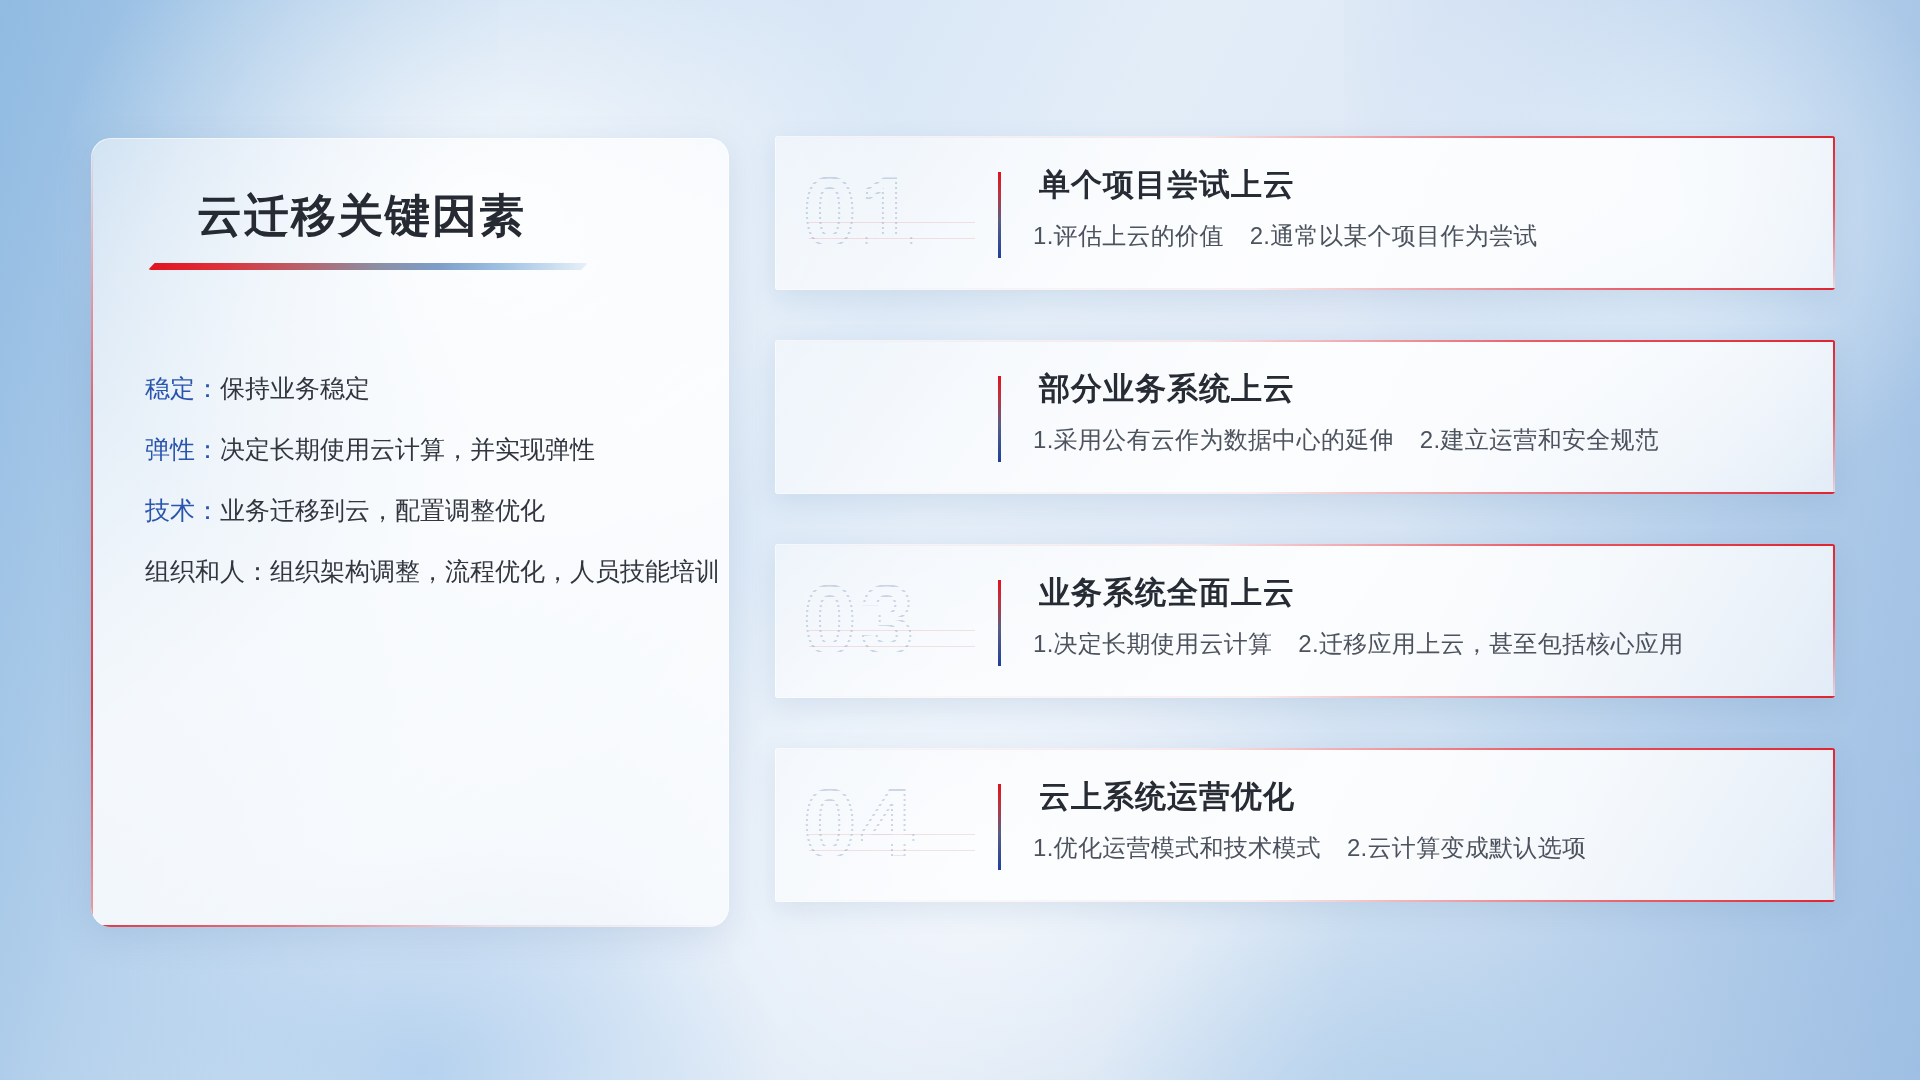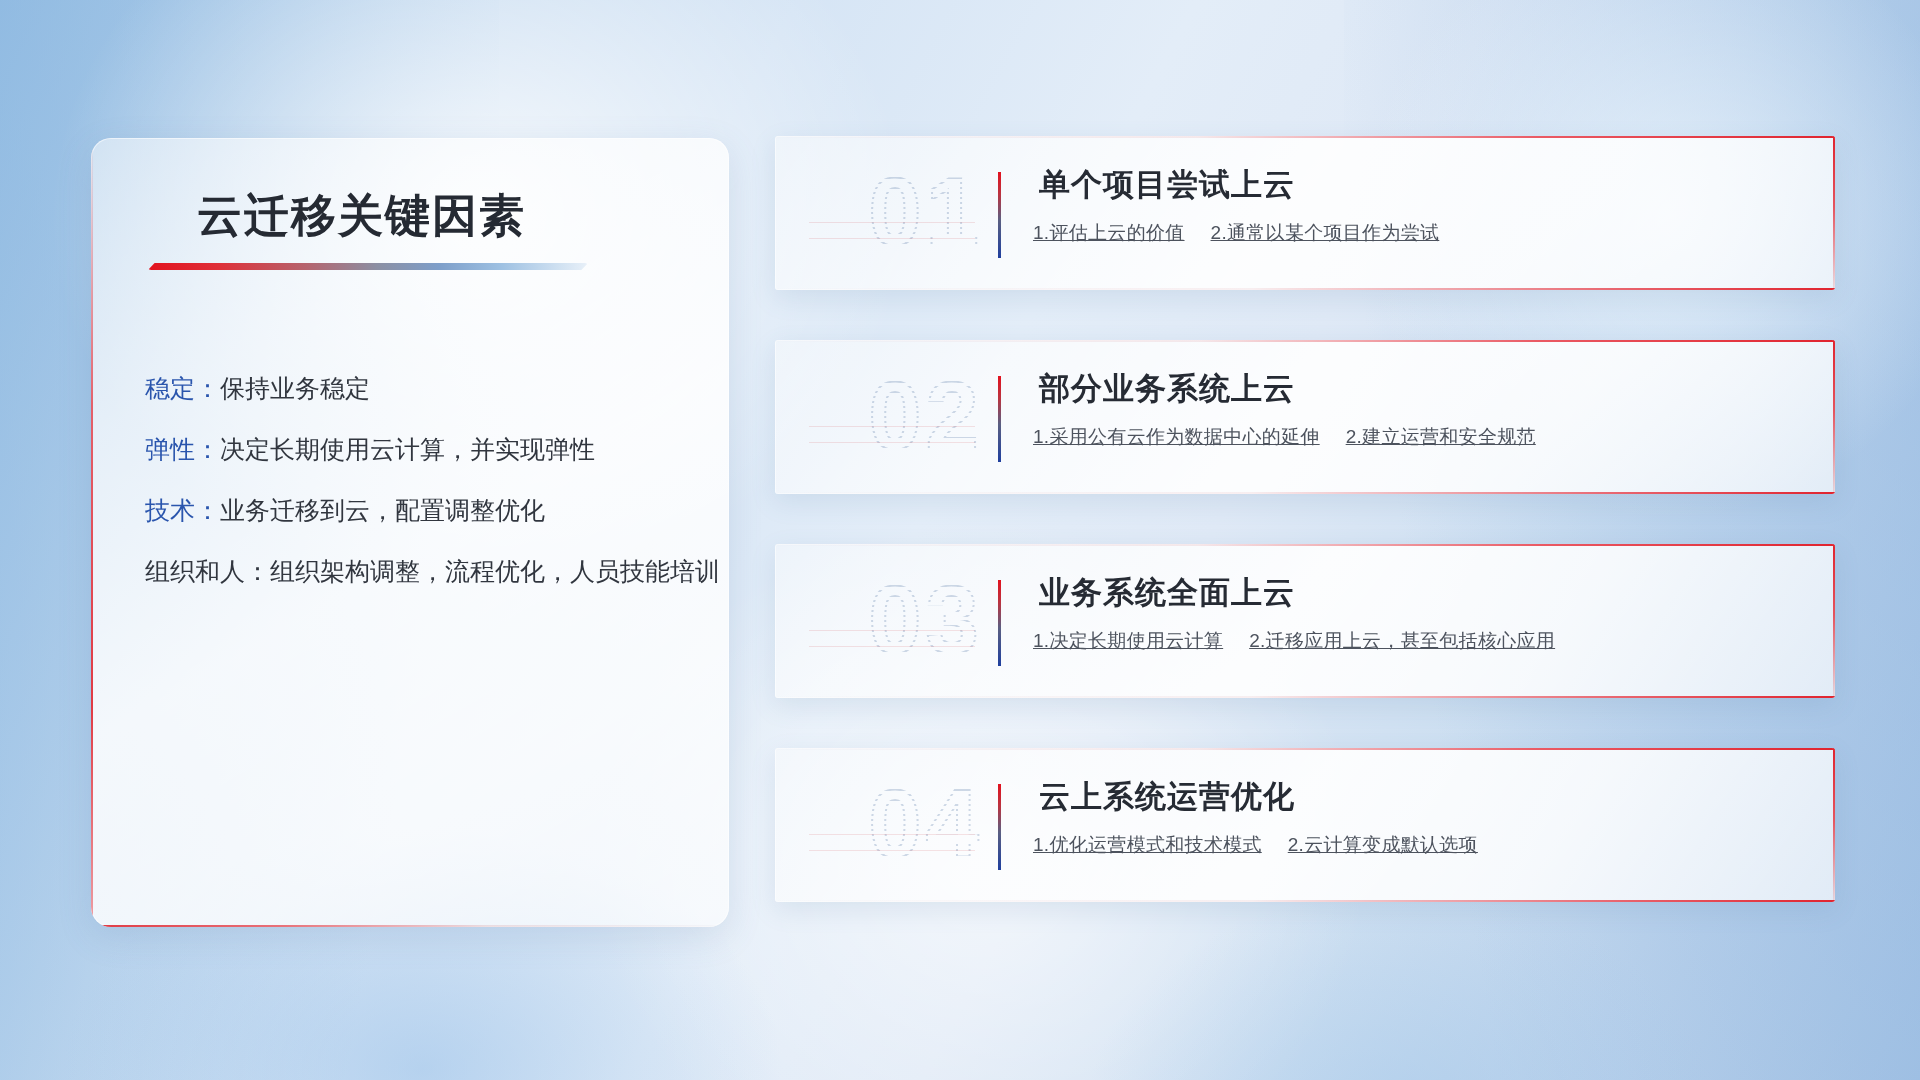--- a/index.html
+++ b/index.html
@@ -116,21 +116,21 @@
     position:absolute; left:0; bottom:0; height:2px; width:100%;
     background:linear-gradient(90deg, rgba(235,240,247,.05) 0%, rgba(226,170,176,.18) 45%,
                #e8636d 80%, #e0242f 100%);
   }
   .ghost-num{
     position:absolute; left:28px; top:16px;
     width:180px; height:120px;
     font-size:96px; font-weight:700; letter-spacing:4px;
     color:transparent;
     -webkit-text-stroke:2px rgba(125,150,186,.42);
-    line-height:120px; text-align:right;
+    line-height:120px; text-align:left;
     -webkit-mask-image:repeating-linear-gradient(180deg,
         #000 0px, #000 2px, transparent 2px, transparent 5px);
             mask-image:repeating-linear-gradient(180deg,
         #000 0px, #000 2px, transparent 2px, transparent 5px);
     opacity:.85; user-select:none;
   }
   .ghost-num::after{
     content:""; position:absolute; left:6px; top:22px; width:92%; height:56%;
     background:repeating-linear-gradient(180deg,
         rgba(214,90,96,.20) 0px, rgba(214,90,96,.20) 1px, transparent 1px, transparent 16px);
@@ -139,21 +139,21 @@
   .divider{
     position:absolute; left:223px; top:36px; width:3px; height:86px;
     background:linear-gradient(180deg,#e2121f 0%, #bb3340 26%, #5a5f82 56%, #1f3f9e 100%);
   }
   .card-title{
     position:absolute; left:264px; top:28px;
     font-size:31px; font-weight:700; color:#262b34; letter-spacing:1px; white-space:nowrap;
   }
   .card-desc{
     position:absolute; left:258px; top:84px;
-    font-size:19px; color:#4d535e; white-space:nowrap; letter-spacing:.3px;text-decoration:underline;
+    font-size:24px; color:#4d535e; white-space:nowrap; letter-spacing:.3px;
   }
   .card-desc .sp{ display:inline-block; width:26px; }
 </style>
 </head>
 <body>
 
 <div id="bg">
   <div class="bg-base"></div>
   <div class="bg-tintL"></div>
   <div class="bg-tintR"></div>
@@ -182,21 +182,20 @@
       <div class="card-bottom"></div>
       <div class="ghost-num">01</div>
       <div class="divider"></div>
       <h2 class="card-title">单个项目尝试上云</h2>
       <div class="card-desc"><span>1.评估上云的价值</span><span class="sp"></span><span>2.通常以某个项目作为尝试</span></div>
     </article>
     <article class="card">
       <div class="card-top"></div>
       <div class="card-right"></div>
       <div class="card-bottom"></div>
-      <div class="ghost-num">02</div>
       <div class="divider"></div>
       <h2 class="card-title">部分业务系统上云</h2>
       <div class="card-desc"><span>1.采用公有云作为数据中心的延伸</span><span class="sp"></span><span>2.建立运营和安全规范</span></div>
     </article>
     <article class="card">
       <div class="card-top"></div>
       <div class="card-right"></div>
       <div class="card-bottom"></div>
       <div class="ghost-num">03</div>
       <div class="divider"></div>

